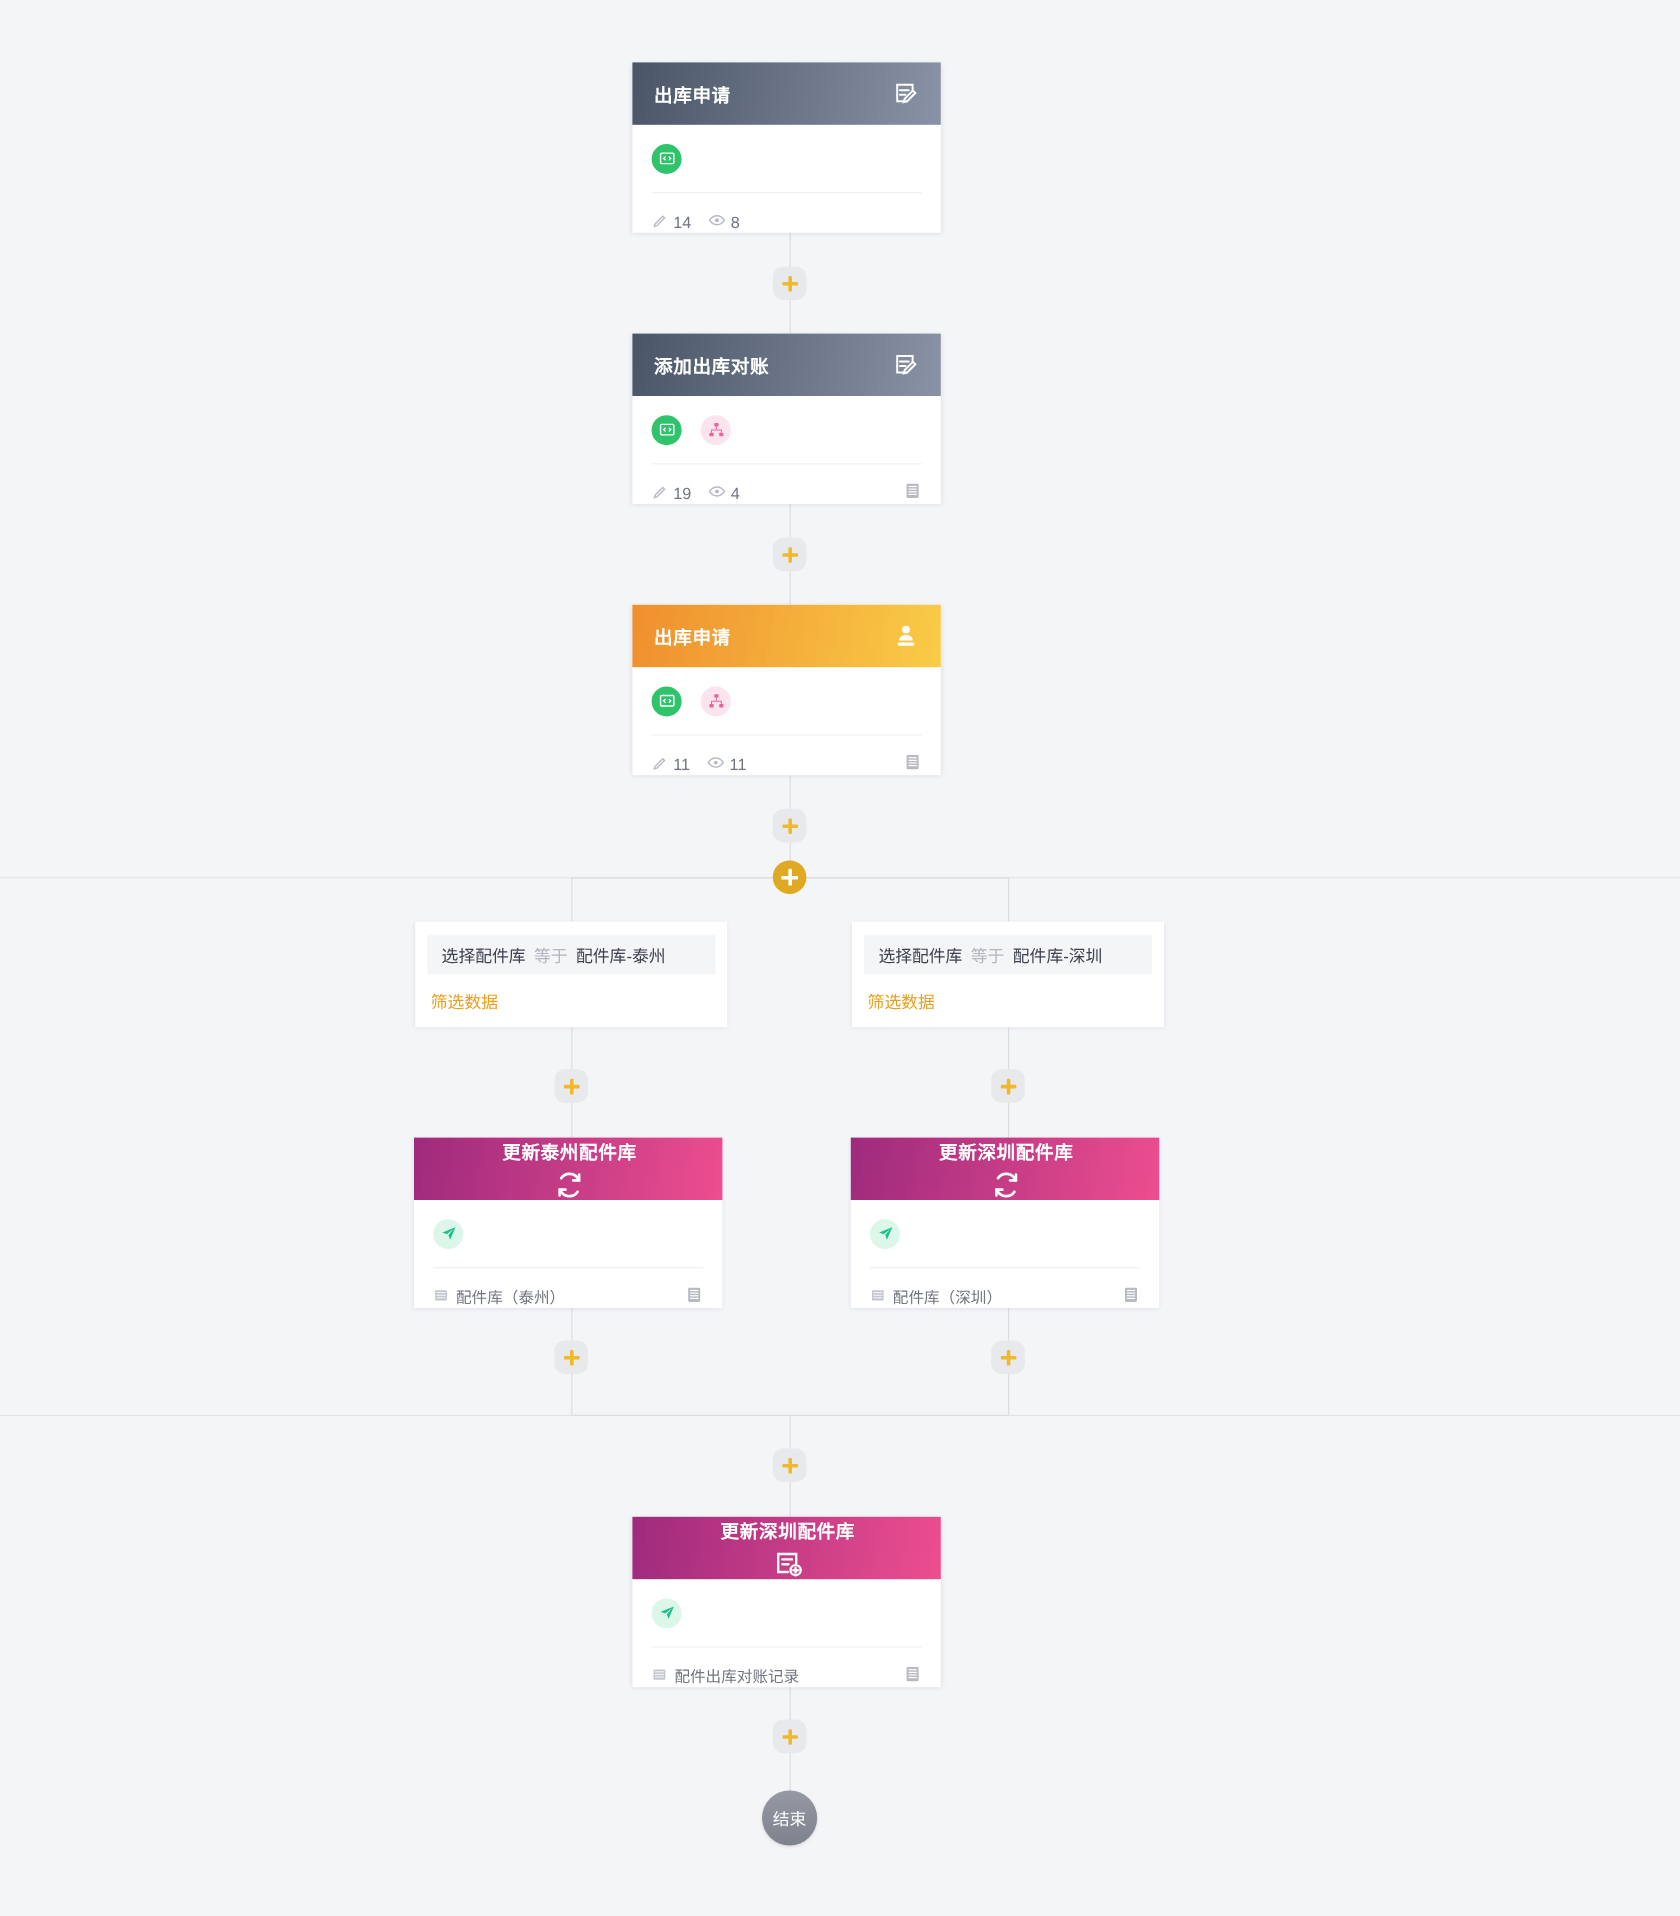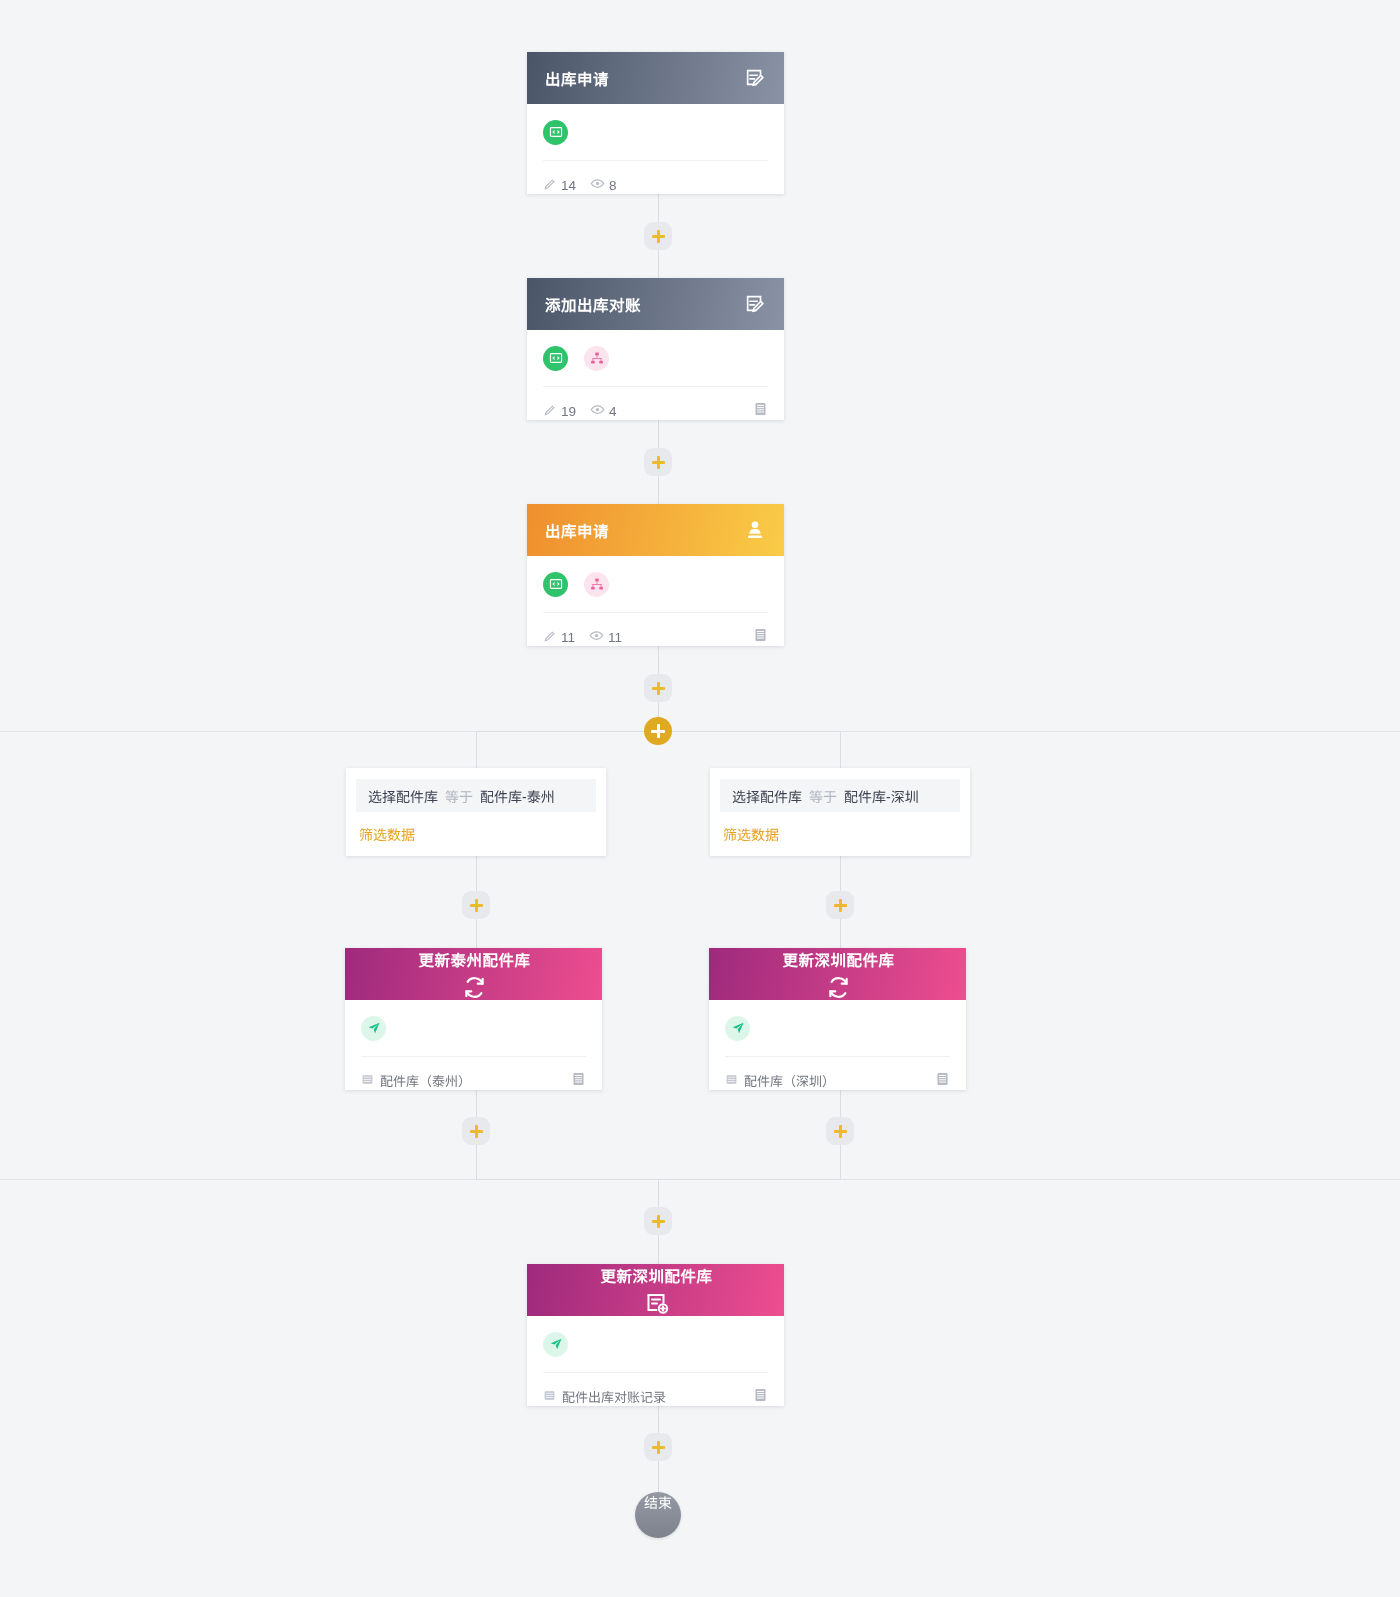--- a/index.html
+++ b/index.html
@@ -211,21 +211,21 @@
   
   .end-node {
     position: absolute;
     width: 46px;
     height: 46px;
     border-radius: 50%;
     background: linear-gradient(180deg, #9499a3 0%, #7d828d 100%);
     color: #ffffff;
     font-size: 14px;
     display: flex;
-    align-items: flex-start;
+    align-items: center;
     justify-content: center;
     z-index: 6;
     box-shadow: 0 1px 3px rgba(0,0,0,0.12);
   }
 </style>
 </head>
 <body>
 
 <div class="canvas">
 

